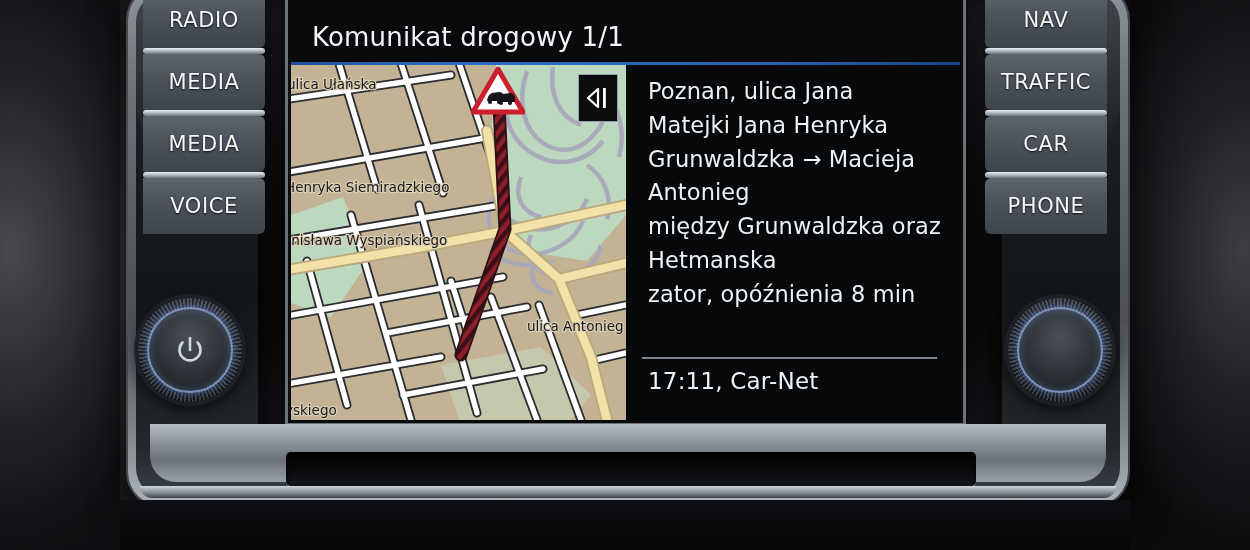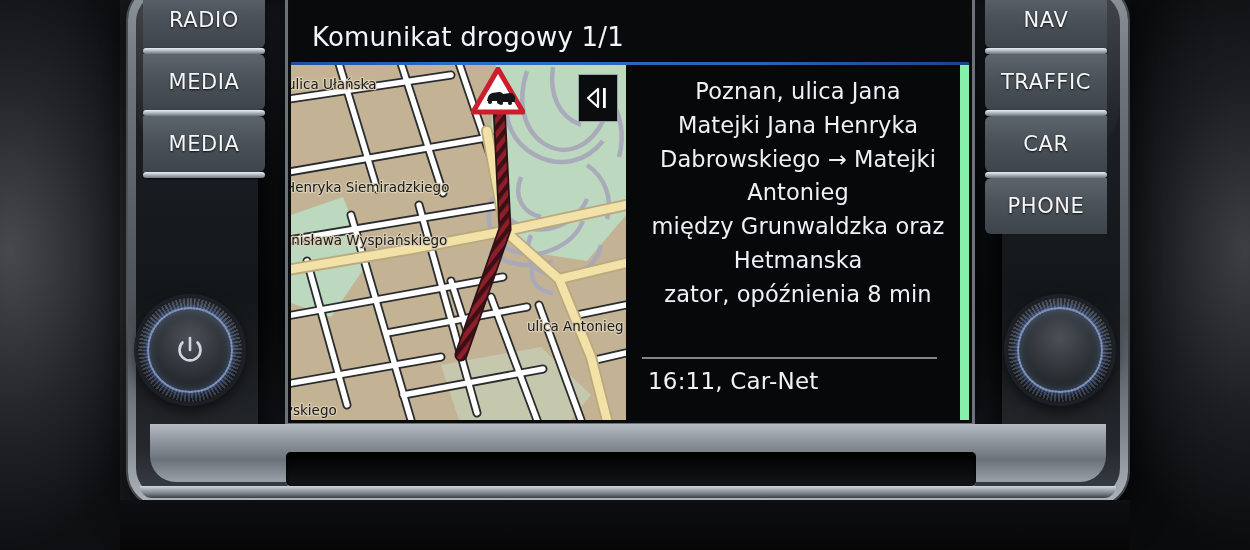--- a/index.html
+++ b/index.html
@@ -38,21 +38,21 @@
     background:linear-gradient(180deg,rgba(255,255,255,.10),rgba(255,255,255,0));}
 
   
   .piano{position:absolute;left:258px;top:-8px;width:744px;height:452px;border-radius:16px;
     background:linear-gradient(180deg,#16181b 0%,#0b0c0e 40%,#08090a 70%,#121417 100%);
     box-shadow:inset 0 0 26px rgba(0,0,0,.9);}
 
   
   .screen{position:absolute;left:291px;top:0px;width:669px;height:420px;
     background:#86efac;overflow:hidden;
-    box-shadow:0 0 0 3px #0a0b0d, 0 0 0 6px #6b7279, 0 0 22px rgba(0,0,0,.9);padding-left:9px;}
+    box-shadow:0 0 0 3px #0a0b0d, 0 0 0 6px #6b7279, 0 0 22px rgba(0,0,0,.9);}
 
   
   .hdr{position:absolute;left:0;top:0;width:100%;height:63px;background:#090a0c;}
   .hdr-title{position:absolute;left:21px;top:22px;font-size:26px;color:#f2f4f7;
     letter-spacing:.2px;white-space:nowrap;font-weight:400;}
   .hdr-rule{position:absolute;left:0;top:62px;width:100%;height:3px;
     background:linear-gradient(90deg,#1d4f9b,#2f6ec6 25%,#2a62b4 70%,#1b4585);}
 
   
   .map{position:absolute;left:0;top:65px;width:335px;height:355px;overflow:hidden;
@@ -61,21 +61,21 @@
   .mlabel{font-family:"DejaVu Sans","Liberation Sans",sans-serif;fill:#17181a;
     font-size:13.5px;paint-order:stroke;stroke:#d9cdb3;stroke-width:2.4px;stroke-linejoin:round;}
   .mapbtn{position:absolute;left:287px;top:9px;width:38px;height:46px;
     background:#0b0c0e;border:1px solid #9aa2ac;display:flex;align-items:center;justify-content:center;}
 
   
   .warn{position:absolute;left:180px;top:2px;width:54px;height:48px;}
 
   
   .txtpanel{position:absolute;left:335px;top:65px;width:334px;height:355px;background:#07080a;}
-  .msg{position:absolute;left:22px;top:10px;width:300px;text-align:center;}
+  .msg{position:absolute;left:22px;top:10px;width:300px;}
   .msg div{font-size:22.5px;line-height:33.8px;color:#eef1f5;white-space:nowrap;letter-spacing:.1px;}
   .foot-rule{position:absolute;left:16px;top:292px;width:295px;height:2px;background:#7d858f;}
   .footer{position:absolute;left:22px;top:303px;font-size:23px;color:#eef1f5;letter-spacing:.2px;}
 
   
   .btncol{position:absolute;top:-8px;width:122px;height:236px;}
   .btncol.left{left:143px;} .btncol.right{left:985px;}
   .hkey{position:absolute;left:0;width:122px;height:56px;
     background:linear-gradient(180deg,#5d646c 0%,#4c525a 45%,#3e444b 100%);
     display:flex;align-items:center;justify-content:center;}
@@ -250,45 +250,48 @@
           <path d="M13 3 L13 21 L3 12 Z" fill="none" stroke="#ffffff" stroke-width="2.2" stroke-linejoin="round"></path>
           <rect x="18" y="2" width="2.8" height="20" fill="#ffffff"></rect>
         </svg>
       </div>
     </div>
 
     <div class="txtpanel">
       <div class="msg">
         <div>Poznan, ulica Jana</div>
         <div>Matejki Jana Henryka</div>
-        <div>Dabrowskiego → Matejki</div>
+        <div>Grunwaldzka → Macieja</div>
         <div>Antonieg</div>
         <div>między Grunwaldzka oraz</div>
         <div>Hetmanska</div>
         <div>zator, opóźnienia 8 min</div>
       </div>
       <div class="foot-rule"></div>
-      <div class="footer">16:11, Car-Net</div>
+      <div class="footer">17:11, Car-Net</div>
     </div>
 
   </div>
 
   <div class="btncol left">
     <div class="hkey" style="top:0">
       <span>RADIO</span>
       </div>
     <div class="chrome" style="top:56px"></div>
     <div class="hkey" style="top:62px">
       <span>MEDIA</span>
       </div>
     <div class="chrome" style="top:118px"></div>
     <div class="hkey" style="top:124px">
       <span>MEDIA</span>
       </div>
     <div class="chrome" style="top:180px"></div>
+    <div class="hkey" style="top:186px">
+      <span>VOICE</span>
+      </div>
   </div>
 
   <div class="btncol right">
     <div class="hkey" style="top:0">
       <span>NAV</span>
       </div>
     <div class="chrome" style="top:56px"></div>
     <div class="hkey" style="top:62px">
       <span>TRAFFIC</span>
       </div>

